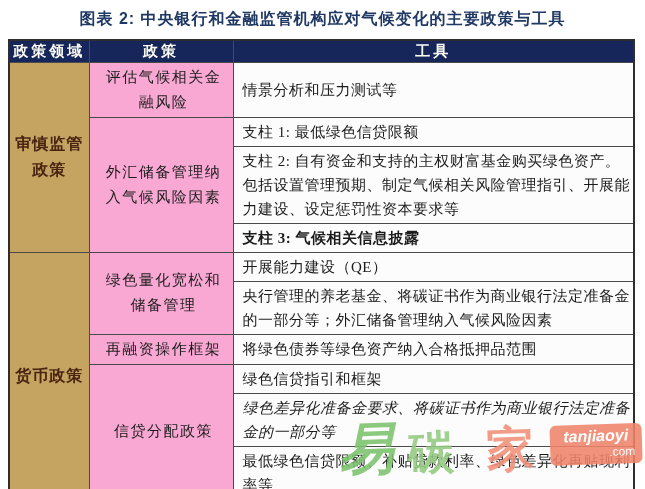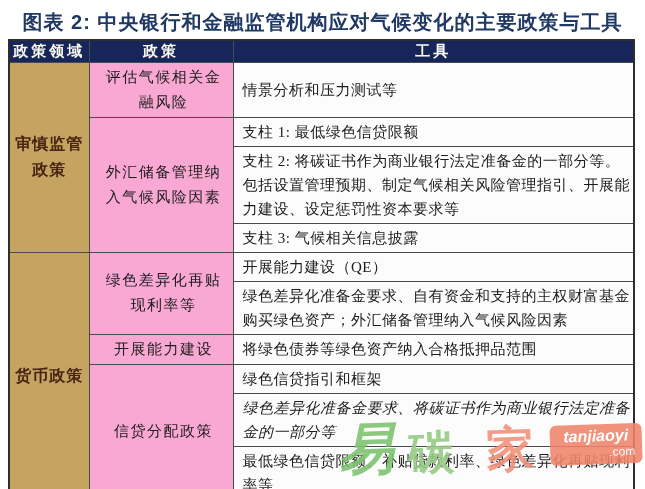--- a/index.html
+++ b/index.html
@@ -2,21 +2,21 @@
 <html><head>
 <meta charset="utf-8">
 <style>
   * { margin:0; padding:0; box-sizing:border-box; }
   html,body { width:645px; height:489px; background:#ffffff; overflow:hidden;
               font-family:"Liberation Serif","DejaVu Serif",serif; }
   .page { position:relative; width:645px; height:489px; background:#ffffff; }
 
   .title { position:absolute; top:9px; left:0; width:645px; text-align:center;
            font-family:"Liberation Sans","DejaVu Sans",sans-serif;
-           font-size:20px; font-weight:bold; color:#1F3864; letter-spacing:1px; }
+           font-size:16px; font-weight:bold; color:#1F3864; letter-spacing:1px; }
 
   .tbl-wrap { position:absolute; left:8px; top:39px; }
   table { border-collapse:collapse; table-layout:fixed; width:625px;
           border:2px solid #2e2e2e; }
   col.c-domain { width:80px; }
   col.c-policy { width:144px; }
   col.c-tool   { width:401px; }
   th, td { border:1px solid #4a4a4a; vertical-align:middle; }
 
   th { background:#16265A; color:#FBFBF2; font-weight:bold; font-size:15px;
@@ -28,21 +28,21 @@
   td.policy { background:#f9a8d4; color:#1c1c1c; font-size:15px;
               letter-spacing:1.5px; text-align:center; padding:2px 4px 2px 9px;
               line-height:25px; }
   td.tool   { background:#FCFCFC; color:#1c1c1c; font-size:15px;
               letter-spacing:0.5px; text-align:left; padding:2px 0 2px 9px;
               line-height:24px; }
 
   tr.r1  { height:44px; }
   tr.r2  { height:25px; }
   tr.r3  { height:72px; }
-  tr.r4  { height:28px; }
+  tr.r4  { height:28px;font-weight:bold; }
   tr.r5  { height:23px; }
   tr.r6  { height:50px; }
   tr.r7  { height:28px; }
   tr.r8  { height:22px; }
   tr.r9  { height:50px;font-style:italic; }
   tr.r10 { height:47px; }
 
   .source { position:absolute; top:460px; right:7px; font-size:12px;
             color:#969696; letter-spacing:1px; z-index:1;
             font-family:"Liberation Sans","DejaVu Sans",sans-serif; }
@@ -87,35 +87,35 @@
       <tr class="r1">
         <td class="domain" rowspan="4">审慎监管政策</td>
         <td class="policy">评估气候相关金融风险</td>
         <td class="tool">情景分析和压力测试等</td>
       </tr>
       <tr class="r2">
         <td class="policy" rowspan="3">外汇储备管理纳入气候风险因素</td>
         <td class="tool">支柱 1: 最低绿色信贷限额</td>
       </tr>
       <tr class="r3">
-        <td class="tool">支柱 2: 将碳证书作为商业银行法定准备金的一部分等。包括设置管理预期、制定气候相关风险管理指引、开展能力建设、设定惩罚性资本要求等</td>
+        <td class="tool">支柱 2: 自有资金和支持的主权财富基金购买绿色资产。包括设置管理预期、制定气候相关风险管理指引、开展能力建设、设定惩罚性资本要求等</td>
       </tr>
       <tr class="r4">
         <td class="tool">支柱 3: 气候相关信息披露</td>
       </tr>
       <tr class="r5">
         <td class="domain" rowspan="6">货币政策</td>
-        <td class="policy" rowspan="2">绿色差异化再贴现利率等</td>
+        <td class="policy" rowspan="2">绿色量化宽松和储备管理</td>
         <td class="tool">开展能力建设（QE）</td>
       </tr>
       <tr class="r6">
-        <td class="tool">绿色差异化准备金要求、自有资金和支持的主权财富基金购买绿色资产；外汇储备管理纳入气候风险因素</td>
+        <td class="tool">央行管理的养老基金、将碳证书作为商业银行法定准备金的一部分等；外汇储备管理纳入气候风险因素</td>
       </tr>
       <tr class="r7">
-        <td class="policy">开展能力建设</td>
+        <td class="policy">再融资操作框架</td>
         <td class="tool">将绿色债券等绿色资产纳入合格抵押品范围</td>
       </tr>
       <tr class="r8">
         <td class="policy" rowspan="3">信贷分配政策</td>
         <td class="tool">绿色信贷指引和框架</td>
       </tr>
       <tr class="r9">
         <td class="tool">绿色差异化准备金要求、将碳证书作为商业银行法定准备金的一部分等</td>
       </tr>
       <tr class="r10">

